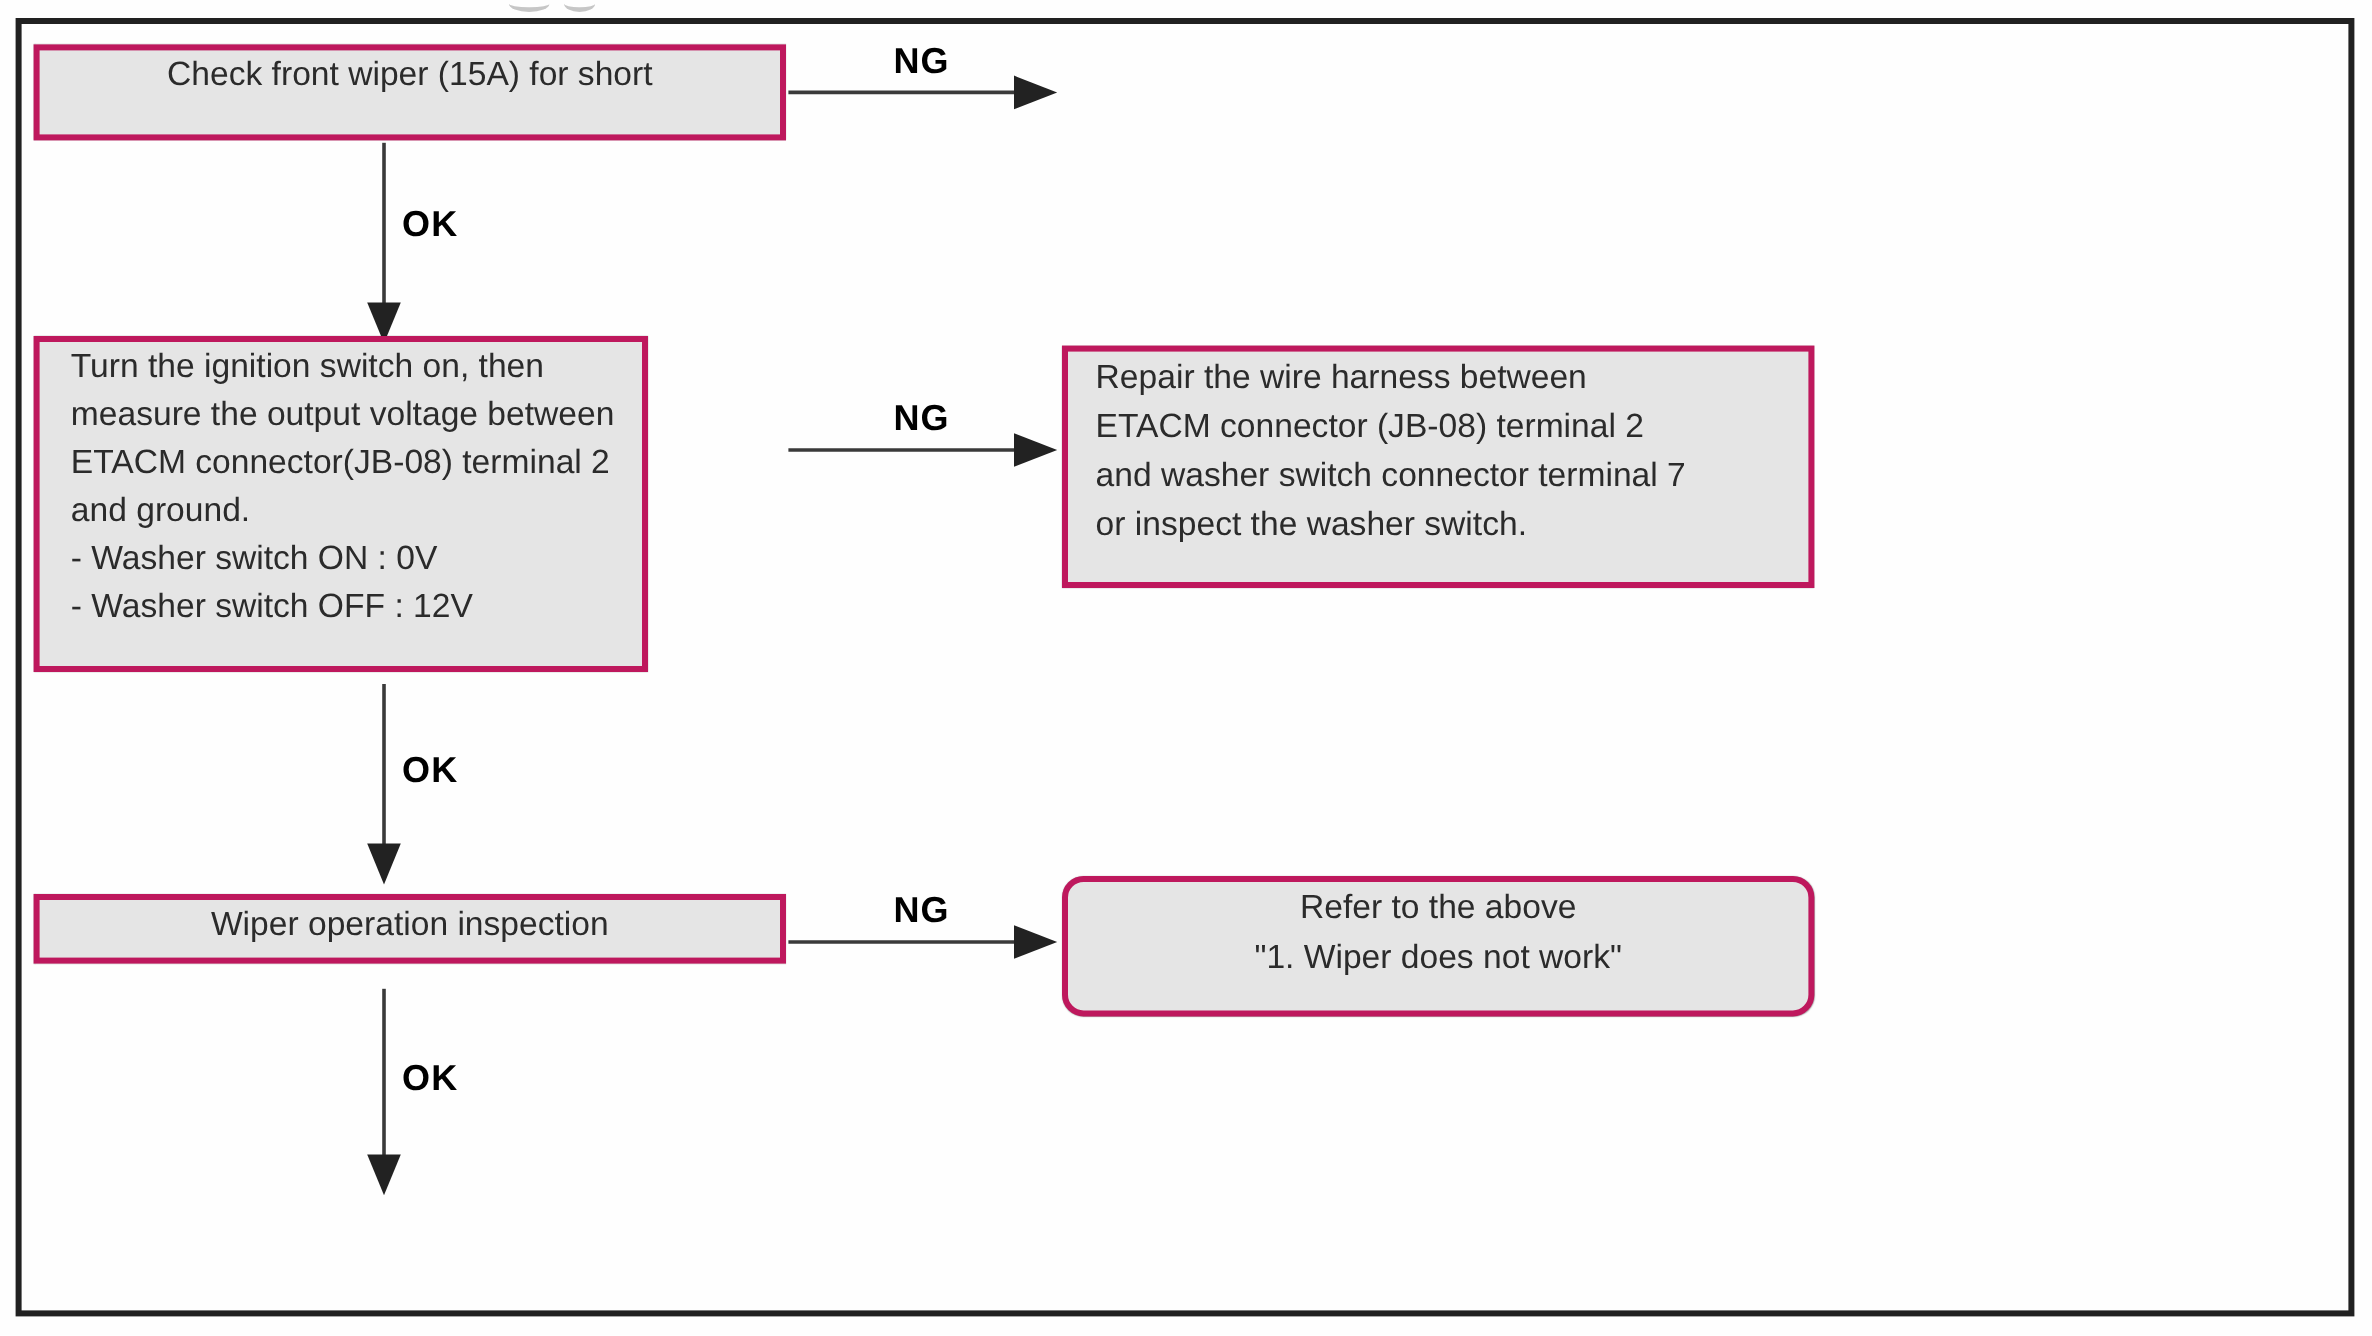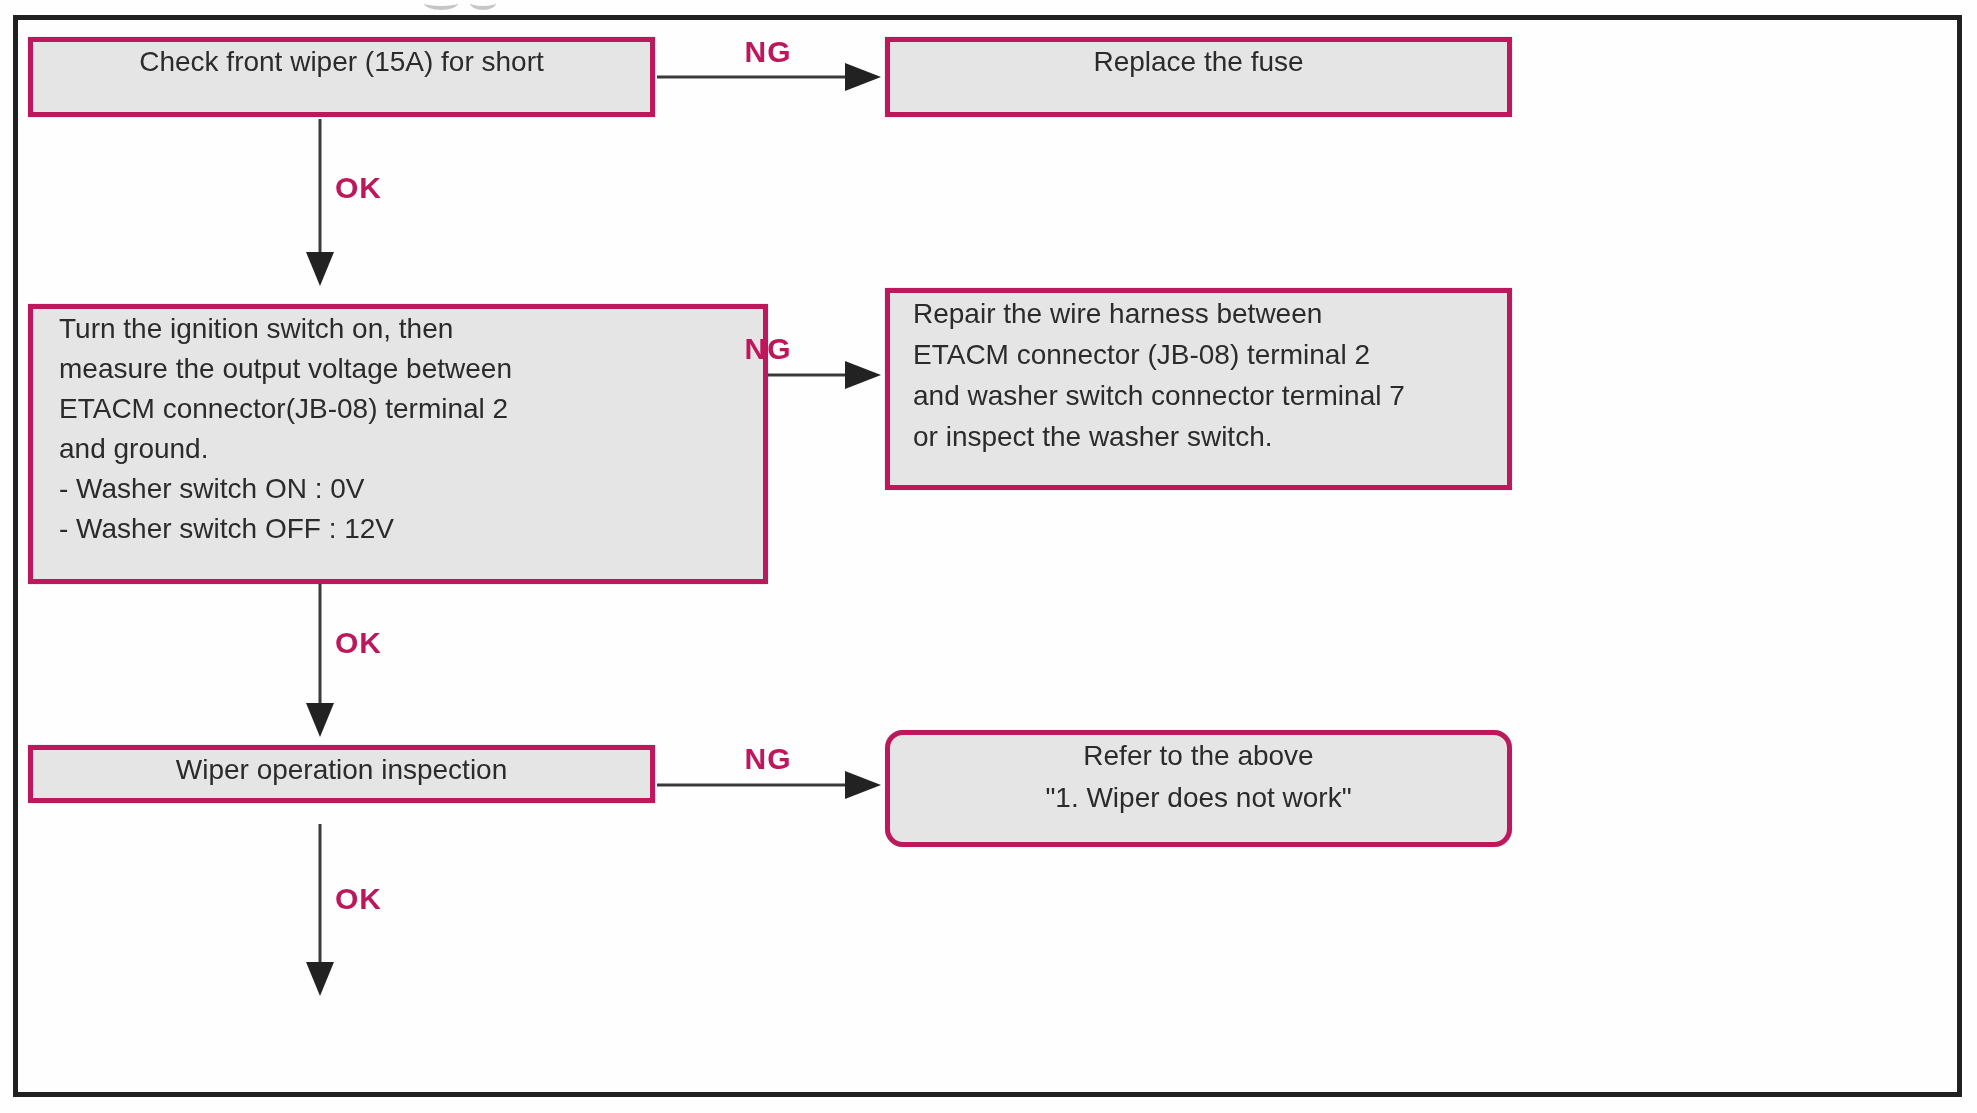--- a/index.html
+++ b/index.html
@@ -60,21 +60,21 @@
     padding-right: 16px;
   }
   .node.left-align.tight {
     padding-left: 23px;
   }
   .edge-label {
     position: absolute;
     font-size: 30px;
     font-weight: 700;
     line-height: 1;
-    color: #be185d;
+    color: #000000;
     letter-spacing: 1px;
   }
   .edge-label.ng {
     width: 100px;
     text-align: center;
   }
   .artifact {
     position: absolute;
     top: -4px;
     width: 34px;
@@ -110,37 +110,34 @@
       <polygon points="306,703 334,703 320,737" stroke="none"></polygon>
       <line x1="320" y1="824" x2="320" y2="964"></line>
       <polygon points="306,962 334,962 320,996" stroke="none"></polygon>
     </g>
   </svg>
 
   <div class="node center" style="left:28px; top:37px; width:627px; height:80px;">
     <span>Check front wiper (15A) for short</span>
   </div>
 
-  <div class="node left-align" style="left:28px; top:304px; width:740px; height:280px;">
+  <div class="node left-align" style="left:28px; top:280px; width:512px; height:280px;">
     <span>Turn the ignition switch on, then
 measure the output voltage between
 ETACM connector(JB-08) terminal 2
 and ground.
 - Washer switch ON : 0V
 - Washer switch OFF : 12V</span>
   </div>
 
   <div class="node center" style="left:28px; top:745px; width:627px; height:58px;">
     <span>Wiper operation inspection</span>
   </div>
 
 
-  <div class="node center" style="left:885px; top:37px; width:627px; height:80px;">
-    <span>Replace the fuse</span>
-  </div>
 
   <div class="node left-align tight" style="left:885px; top:288px; width:627px; height:202px; line-height:41px;">
     <span>Repair the wire harness between
 ETACM connector (JB-08) terminal 2
 and washer switch connector terminal 7
 or inspect the washer switch.</span>
   </div>
 
   <div class="node center" style="left:885px; top:730px; width:627px; height:117px; line-height:42px;border-radius:18px;">
     <span>Refer to the above

